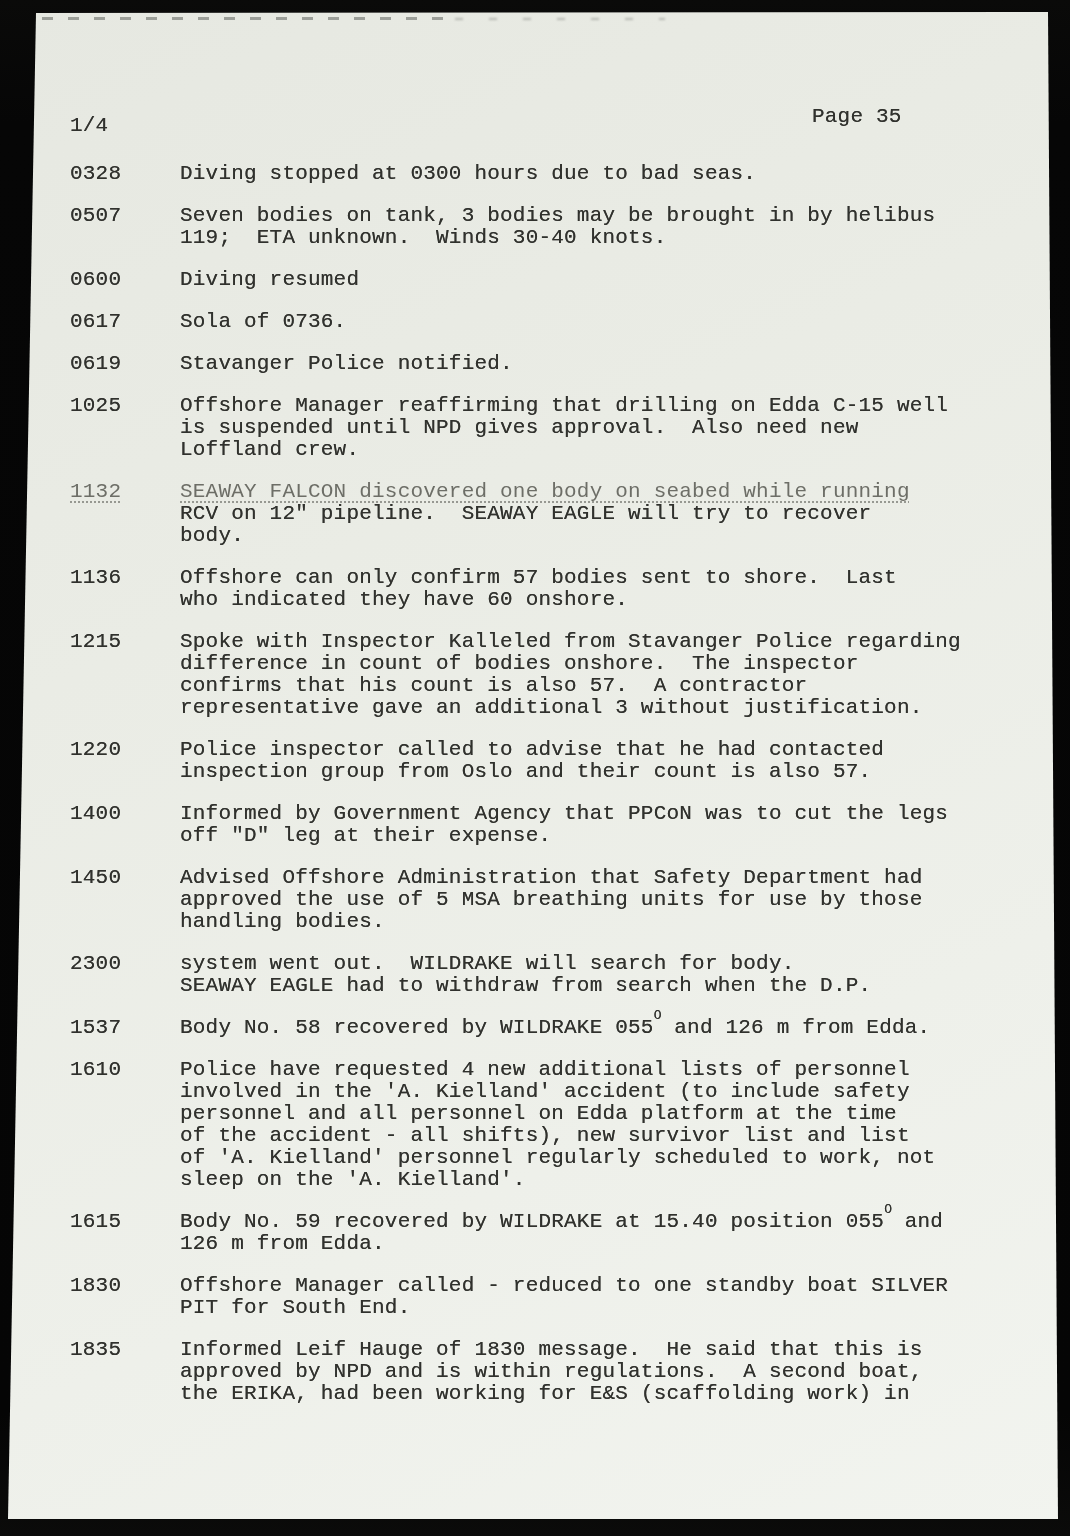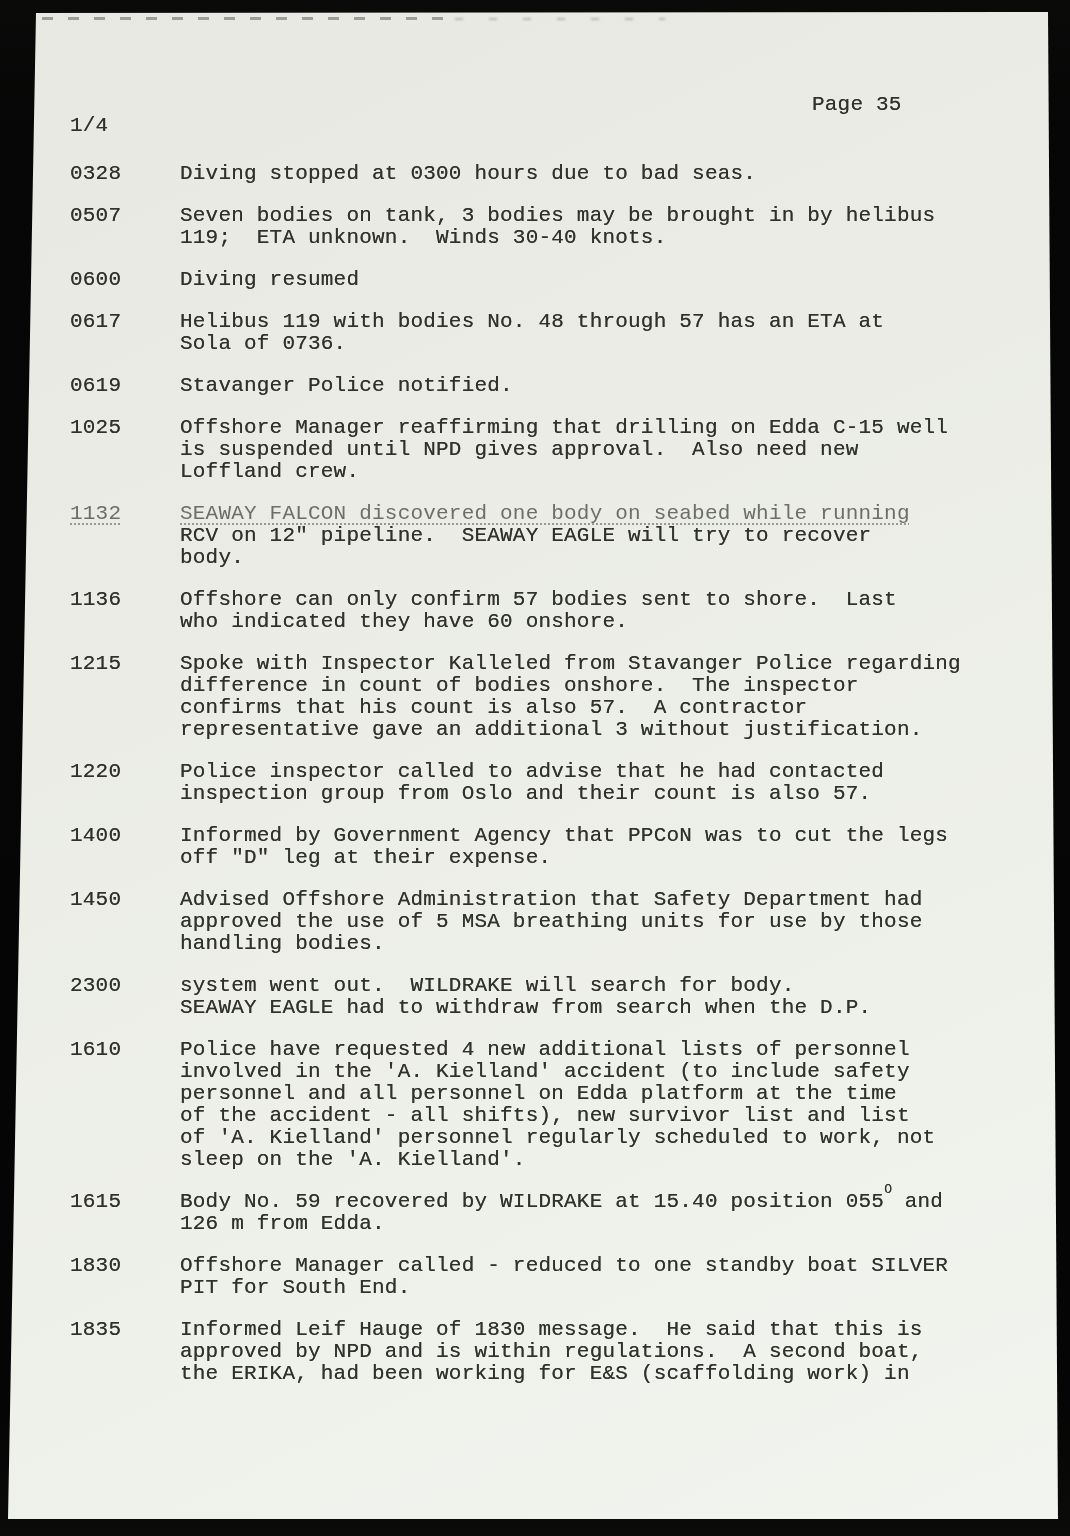--- a/index.html
+++ b/index.html
@@ -37,21 +37,21 @@
   }
   .content {
     position: absolute; inset: 0;
     color: #30312d;
     font-size: 21px;
     line-height: 22px;
     letter-spacing: 0.2px;
     text-shadow: 0 0 0.5px rgba(40,40,38,0.75);
   }
   .corner-label { position: absolute; left: 70px; top: 115px; }
-  .page-number  { position: absolute; left: 812px; top: 94px; }
+  .page-number  { position: absolute; left: 812px; top: 106px; }
 
   .log-entries { position: absolute; left: 70px; top: 163px; width: 900px; }
   .log-entry { display: flex; margin-bottom: 20px; }
   .entry-time { flex: 0 0 90px; width: 90px; }
   .entry-text { flex: 1 1 auto; margin-left: 20px; }
   .entry-line { white-space: pre; }
 
   
   sup.deg {
     font-size: 13px;
@@ -99,21 +99,20 @@
         </div>
         <div class="log-entry">
           <div class="entry-time">0600</div>
           <div class="entry-text">
             <div class="entry-line">Diving resumed</div>
           </div>
         </div>
         <div class="log-entry">
           <div class="entry-time">0617</div>
           <div class="entry-text">
-            <div class="entry-line">Helibus 119 with bodies No. 48 through 57 has an ETA at</div>
             <div class="entry-line">Sola of 0736.</div>
           </div>
         </div>
         <div class="log-entry">
           <div class="entry-time">0619</div>
           <div class="entry-text">
             <div class="entry-line">Stavanger Police notified.</div>
           </div>
         </div>
         <div class="log-entry">
@@ -168,20 +167,26 @@
             <div class="entry-line">Advised Offshore Administration that Safety Department had</div>
             <div class="entry-line">approved the use of 5 MSA breathing units for use by those</div>
             <div class="entry-line">handling bodies.</div>
           </div>
         </div>
         <div class="log-entry">
           <div class="entry-time">2300</div>
           <div class="entry-text">
             <div class="entry-line">system went out.  WILDRAKE will search for body.</div>
             <div class="entry-line">SEAWAY EAGLE had to withdraw from search when the D.P.</div>
+          </div>
+        </div>
+        <div class="log-entry">
+          <div class="entry-time">1537</div>
+          <div class="entry-text">
+            <div class="entry-line">Body No. 58 recovered by WILDRAKE 055<sup class="deg">O</sup> and 126 m from Edda.</div>
           </div>
         </div>
         <div class="log-entry">
           <div class="entry-time">1610</div>
           <div class="entry-text">
             <div class="entry-line">Police have requested 4 new additional lists of personnel</div>
             <div class="entry-line">involved in the 'A. Kielland' accident (to include safety</div>
             <div class="entry-line">personnel and all personnel on Edda platform at the time</div>
             <div class="entry-line">of the accident - all shifts), new survivor list and list</div>
             <div class="entry-line">of 'A. Kielland' personnel regularly scheduled to work, not</div>

